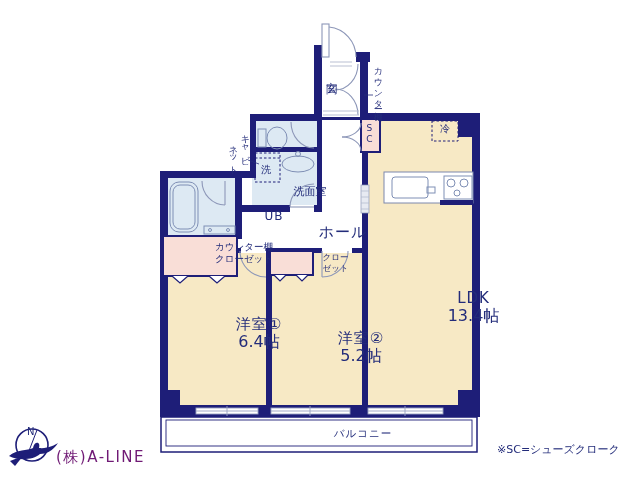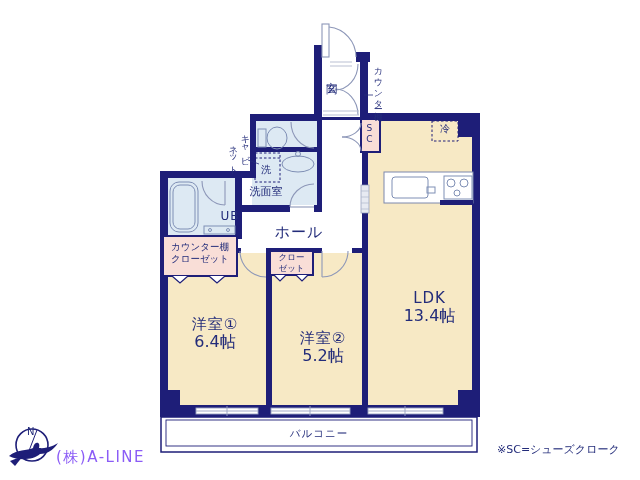--- a/index.html
+++ b/index.html
@@ -4,25 +4,25 @@
 <style>
   html,body{margin:0;padding:0;background:#fff;}
   #canvas{
     position:relative;width:640px;height:480px;background:#ffffff;overflow:hidden;
     font-family:"DejaVu Sans",sans-serif;color:#232c7a;
   }
   #plan-svg{position:absolute;left:0;top:0;}
   .lbl{position:absolute;white-space:nowrap;line-height:1.15;color:#232c7a;}
   .v{writing-mode:vertical-rl;text-orientation:mixed;}
   .vu{writing-mode:vertical-rl;text-orientation:upright;}
-  .ctr{text-align:center;white-space:normal;}
+  .ctr{text-align:center;white-space:normal;padding-left:44px;}
   .room-name{font-size:15px;letter-spacing:1px;}
   .room-size{font-size:16px;}
   .small-lbl{font-size:9.5px;}
-  .gray{color:#8b5cf6;}
+  .gray{color:#701a75;}
 </style>
 </head>
 <body>
 
 <div id="canvas">
 
   <svg id="plan-svg" width="640" height="480" viewBox="0 0 640 480">
 
     <g>
       <rect x="367" y="121" width="107" height="286" fill="#f7e9c5"></rect>
@@ -197,21 +197,21 @@
   <div class="lbl ctr" style="left:270px;top:252px;width:43px;line-height:1.25;">
     <div style="font-size:8.5px;">クロー</div>
     <div style="font-size:8.5px;">ゼット</div>
   </div>
 
   <div class="lbl ctr" style="left:168px;top:316px;width:94px;">
     <div class="room-name">洋室①</div>
     <div class="room-size">6.4帖</div>
   </div>
 
-  <div class="lbl ctr" style="left:272px;top:330px;width:90px;margin-left:6px;">
+  <div class="lbl ctr" style="left:272px;top:330px;width:90px;">
     <div class="room-name">洋室②</div>
     <div class="room-size">5.2帖</div>
   </div>
 
   <div class="lbl ctr" style="left:368px;top:290px;width:123px;">
     <div class="room-name">LDK</div>
     <div class="room-size">13.4帖</div>
   </div>
 
   <div class="lbl" style="left:497px;top:444px;font-size:11px;">※SC=シューズクローク</div>

